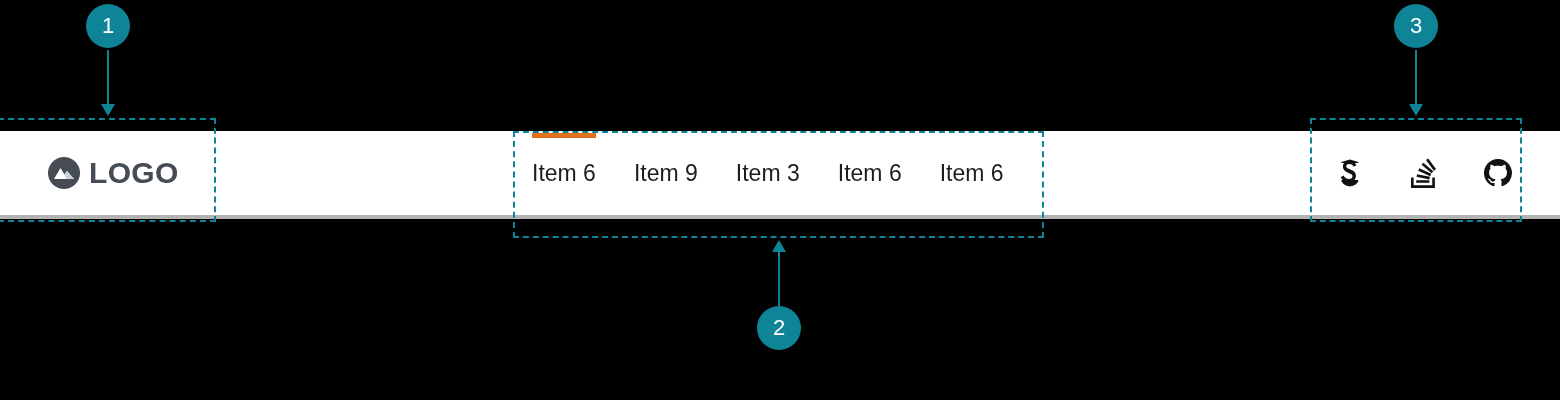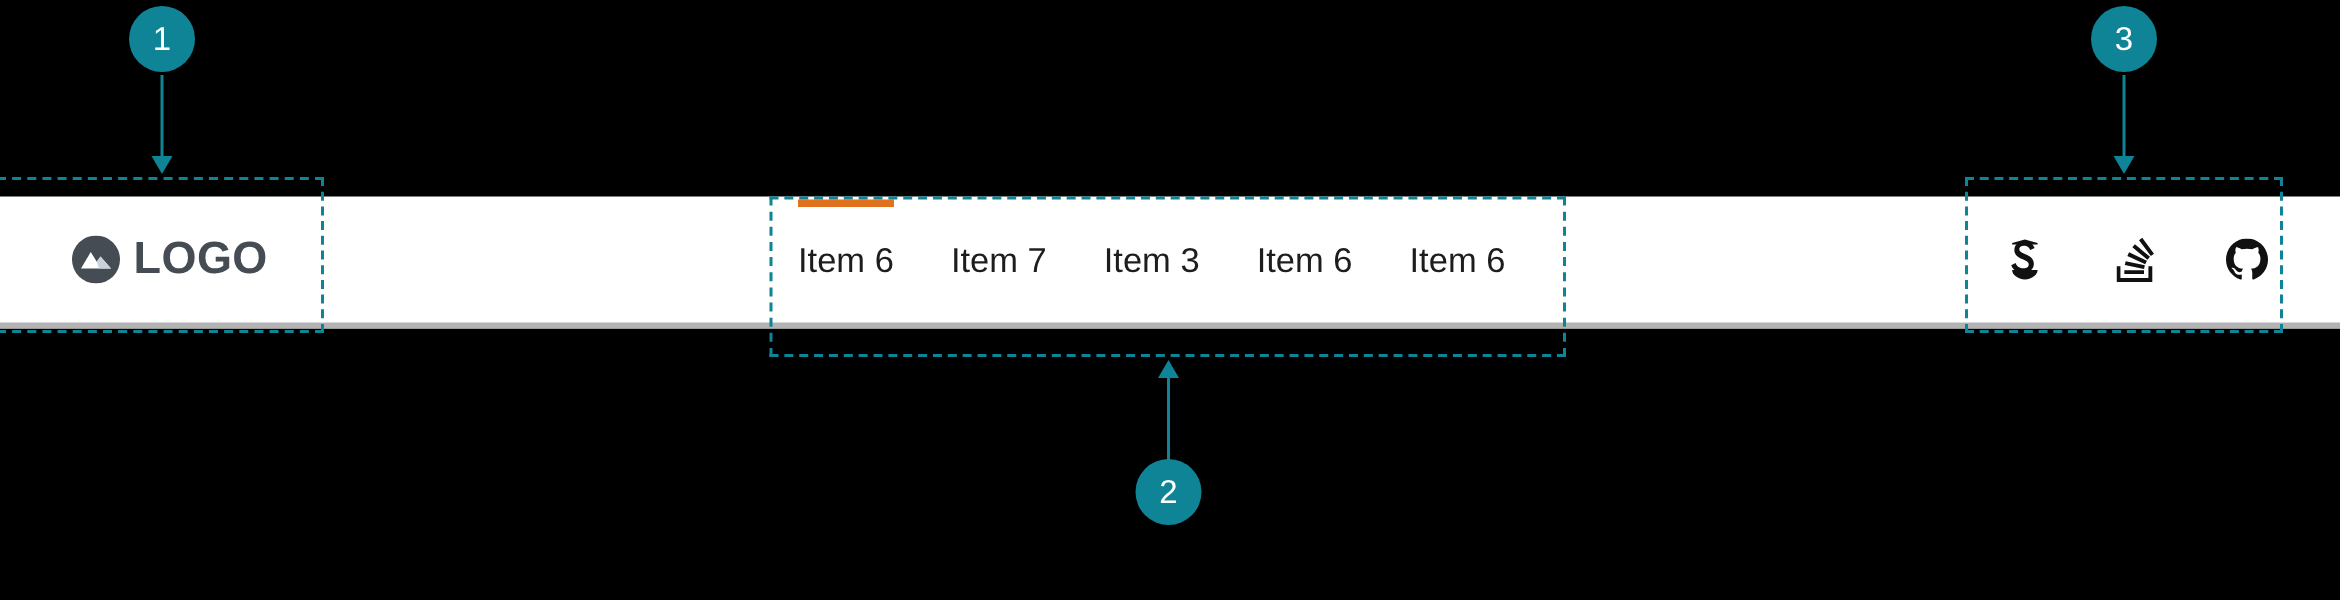--- a/index.html
+++ b/index.html
@@ -188,21 +188,21 @@
           </svg>
         </span>
         <span class="brand-text">LOGO</span>
       </a>
 
       <nav class="nav-links">
         <div class="nav-item active">
           <span class="nav-label">Item 6</span>
         </div>
         <div class="nav-item">
-          <span class="nav-label">Item 7</span>
+          <span class="nav-label">Item 9</span>
         </div>
         <div class="nav-item">
           <span class="nav-label">Item 3</span>
         </div>
         <div class="nav-item">
           <span class="nav-label">Item 6</span>
         </div>
         <div class="nav-item">
           <span class="nav-label">Item 6</span>
         </div>

